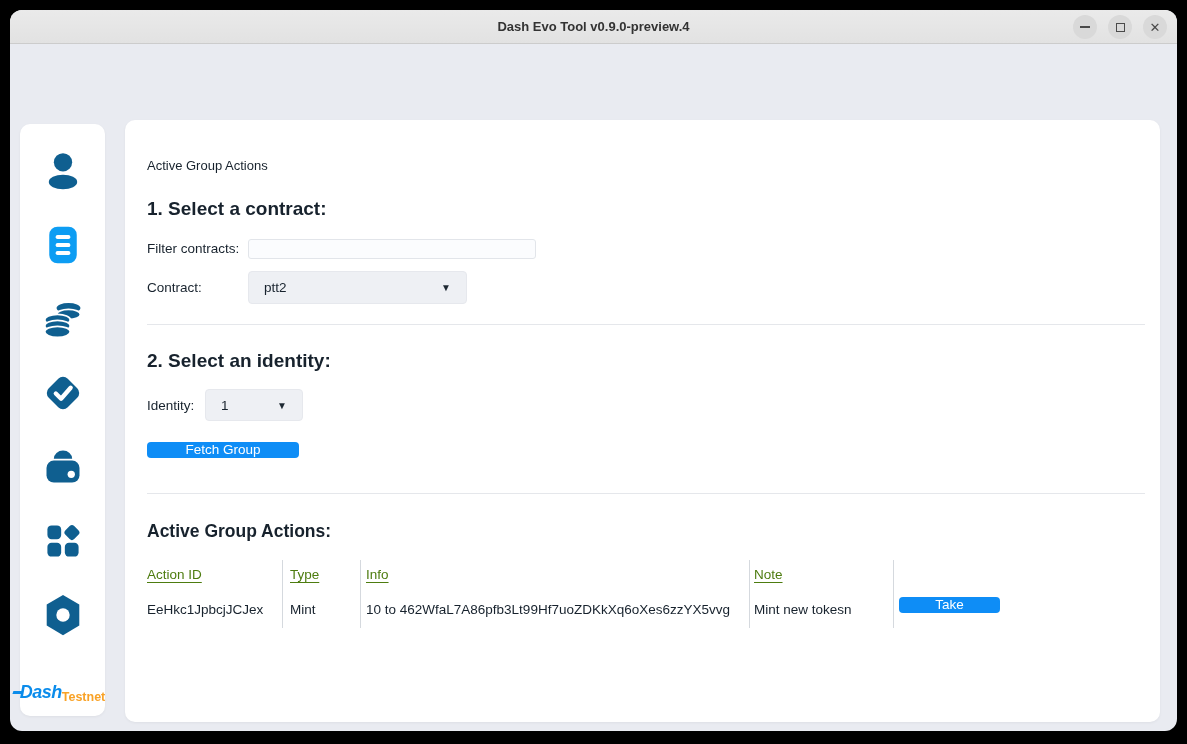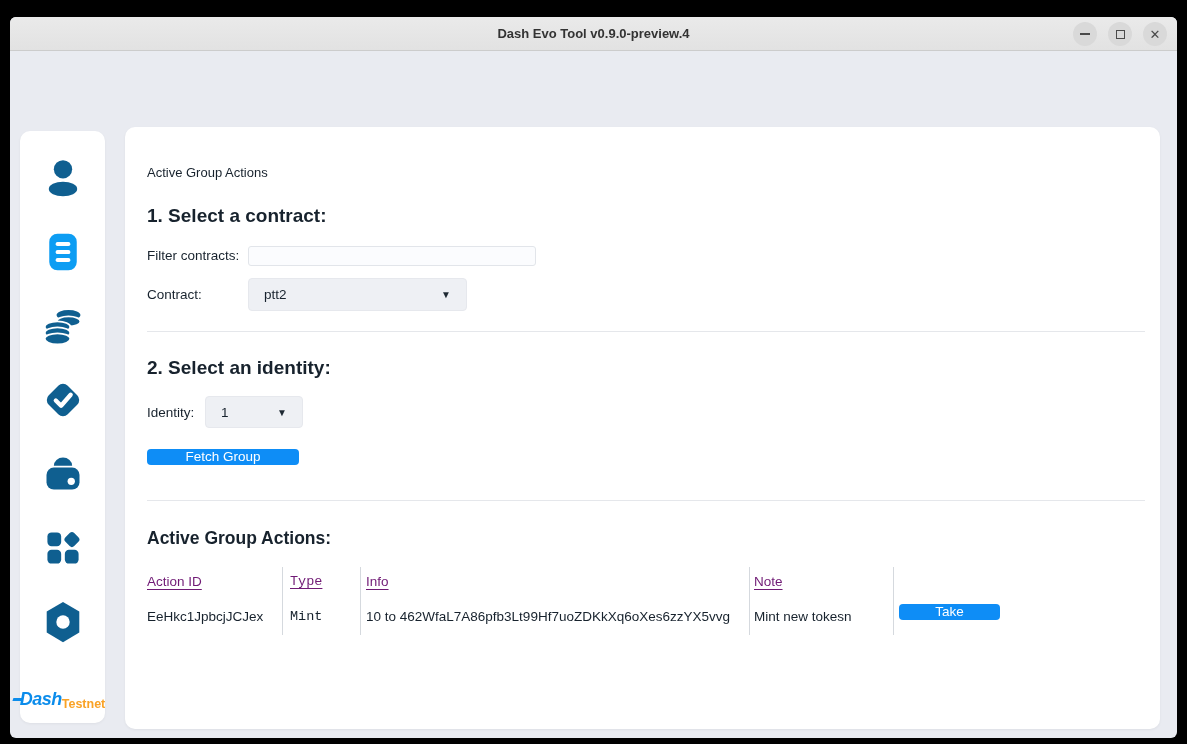--- a/index.html
+++ b/index.html
@@ -1,20 +1,20 @@
 <!DOCTYPE html>
 <html><head>
 <meta charset="utf-8">
 <style>
   * { margin:0; padding:0; box-sizing:border-box; }
   html,body { width:1187px; height:744px; background:#000; font-family:"Liberation Sans", sans-serif; overflow:hidden; }
 
   .window {
-    position:absolute; left:10px; top:17px; width:1167px; height:721px;
-    border-radius:6px; background:#e9ebf1; overflow:hidden;
+    position:absolute; left:10px; top:10px; width:1167px; height:721px;
+    border-radius:12px; background:#e9ebf1; overflow:hidden;
   }
 
   
   .titlebar {
     position:relative; height:34px;
     background:linear-gradient(#eaeaea,#e2e2e2);
     border-bottom:1px solid #cccccc;
     display:flex; align-items:center; justify-content:center;
   }
   .titlebar-title { font-size:13px; font-weight:bold; color:#333; }
@@ -90,25 +90,25 @@
     border-radius:4px; font-size:13.5px; font-family:"Liberation Sans", sans-serif;
     cursor:pointer; padding:0 16px;
   }
   .btn-fetch { width:152px; }
 
   
   .gtable { margin-top:18px; display:flex; height:68px; }
   .tcol { padding-top:6px; border-right:1px solid #d5d9de; }
   .tcol-last { border-right:none; }
   .c-actionid { width:136px; }
-  .c-type { width:78px; padding-left:7px;font-family:Liberation Mono, monospace; }
+  .c-type { width:78px; padding-left:7px; }
   .c-info { width:389px; padding-left:5px; }
   .c-note { width:144px; padding-left:4px; }
   .c-action { padding-left:5px; }
-  .th { font-size:13.5px; color:#701a75; text-decoration:underline; text-underline-offset:3px; line-height:17px; }
+  .th { font-size:13.5px; color:#4d7c0f; text-decoration:underline; text-underline-offset:3px; line-height:17px; }
   .td { margin-top:19px; font-size:13.5px; color:#17222d; line-height:16px; white-space:nowrap; }
   .btn-take { margin-top:31px; width:101px; }
 </style>
 </head>
 <body>
 
 <div class="window">
 
   <div class="titlebar">
     <div class="titlebar-title">Dash Evo Tool v0.9.0-preview.4</div>

